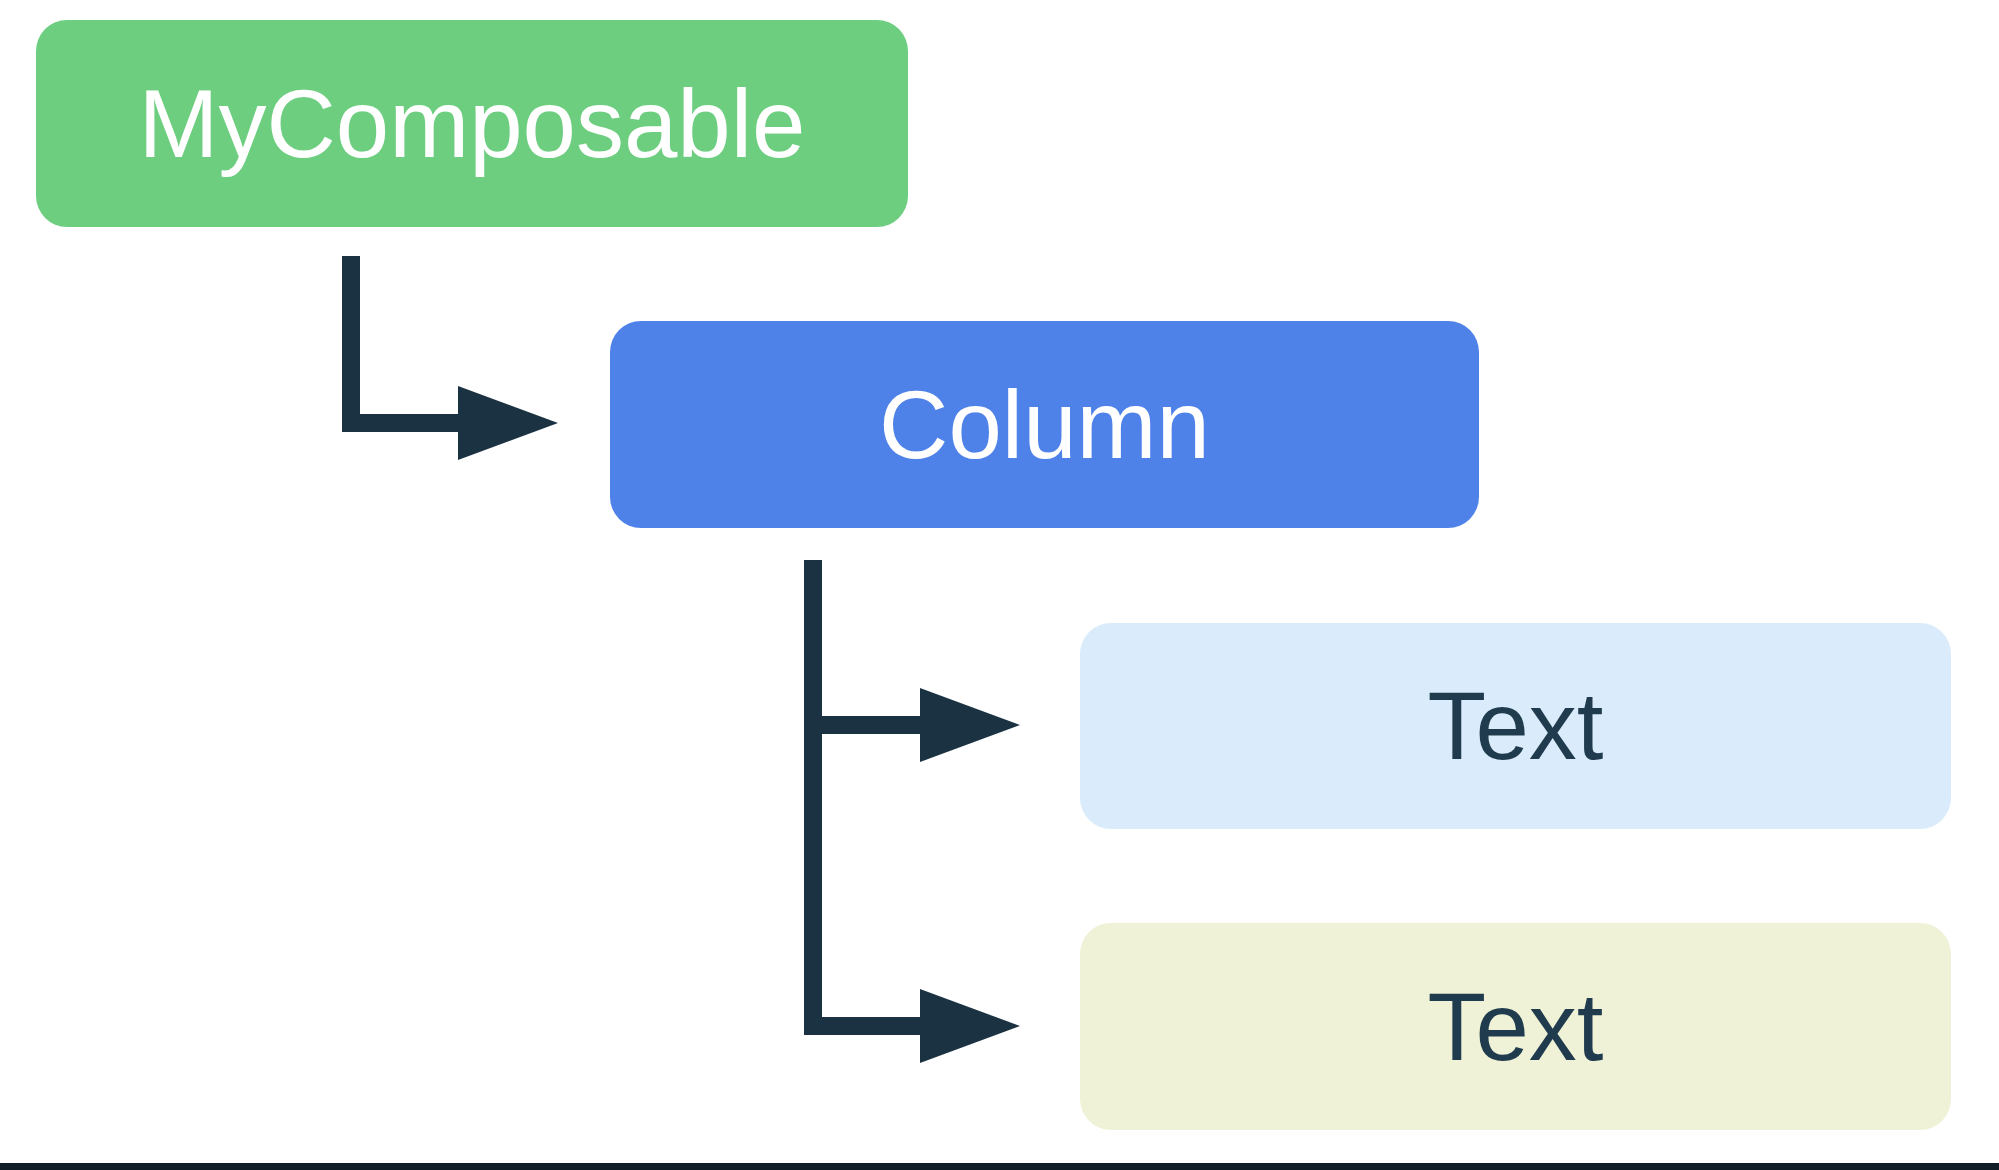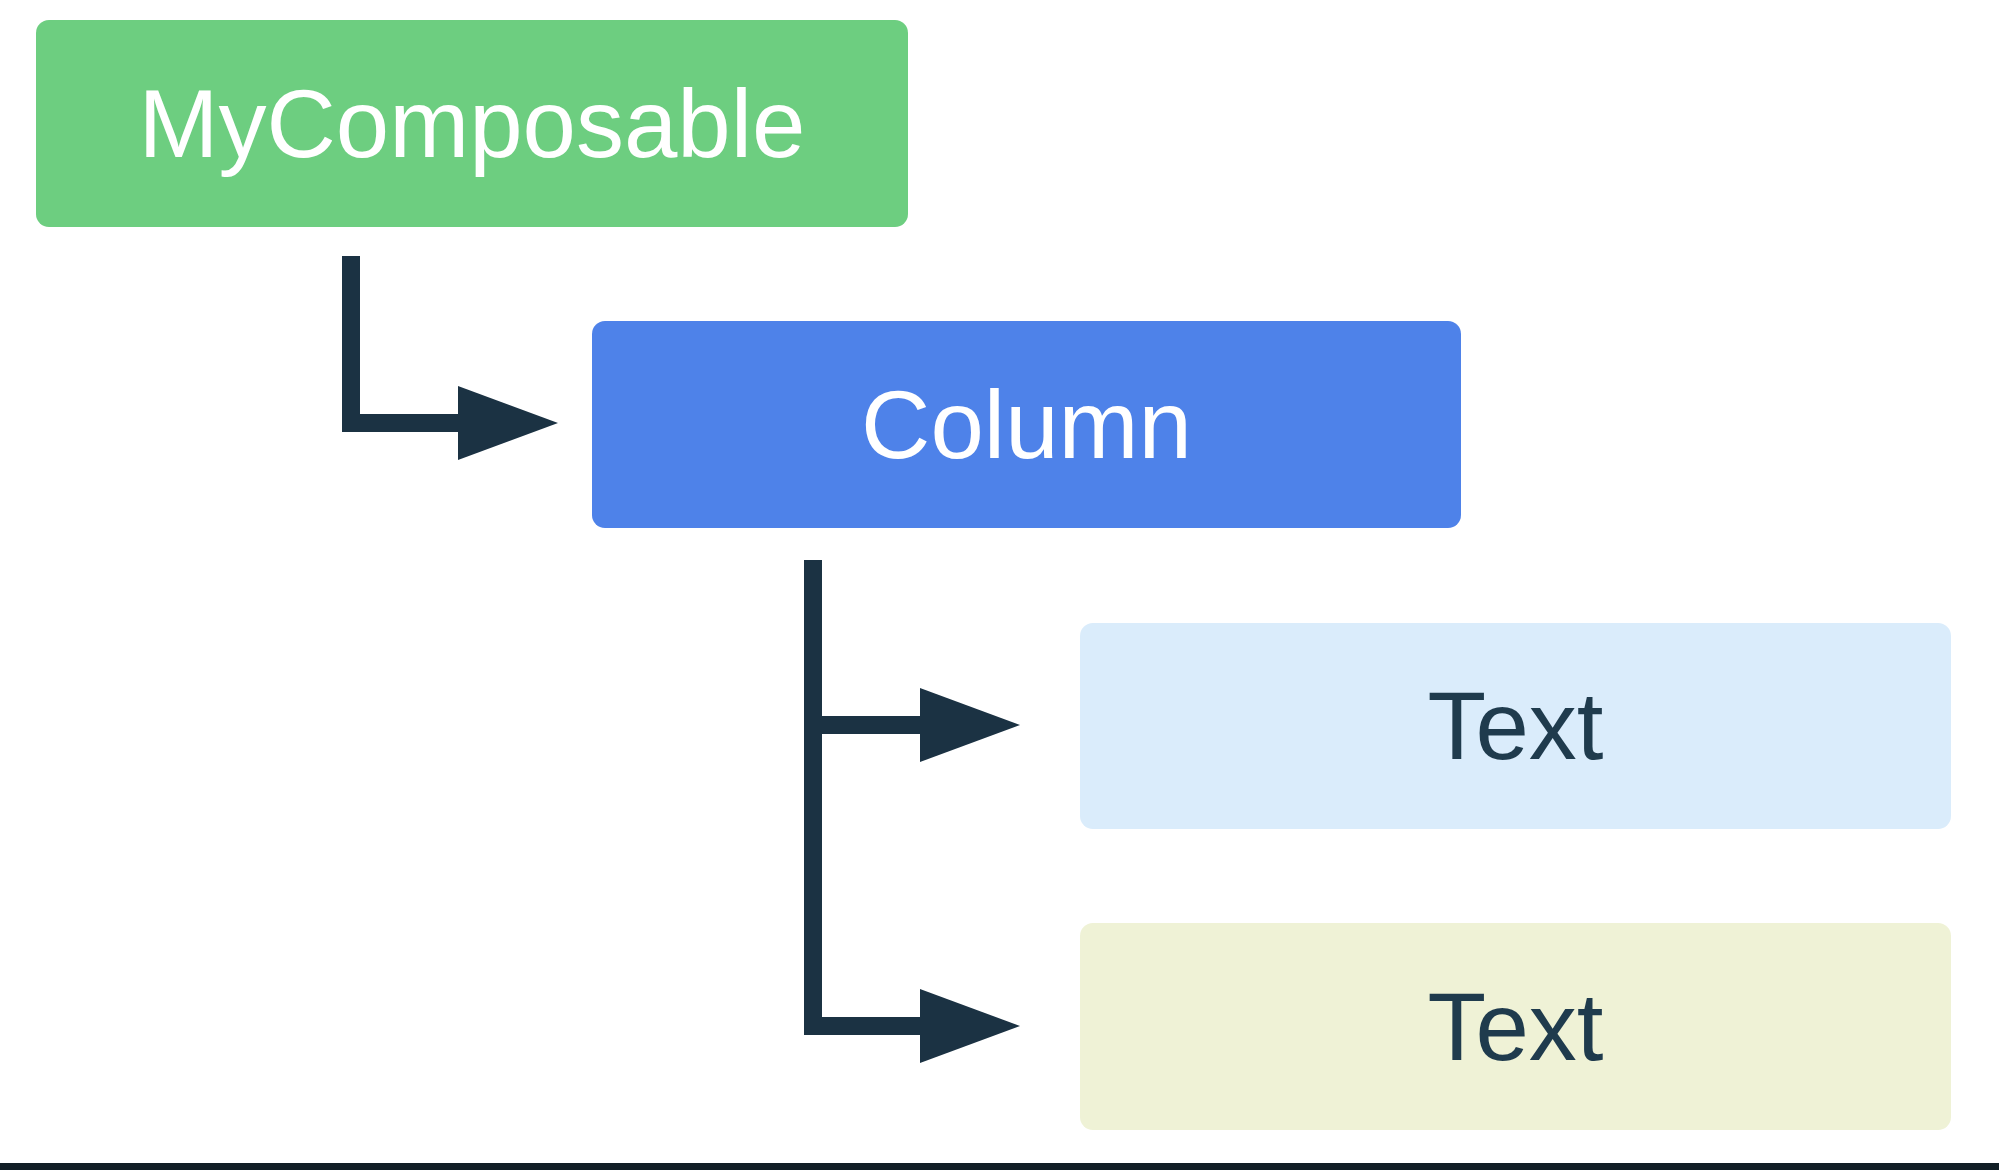--- a/index.html
+++ b/index.html
@@ -10,21 +10,21 @@
   .canvas {
     position: relative;
     width: 1999px;
     height: 1170px;
     overflow: hidden;
     background: #ffffff;
     font-family: "Liberation Sans", sans-serif;
   }
   .node {
     position: absolute;
-    border-radius: 13px;
+    border-radius: 31px;
     display: flex;
     align-items: center;
     justify-content: center;
   }
   .node .label {
     font-size: 96px;
     font-weight: 400;
     line-height: 1;
     letter-spacing: 0px;
     white-space: nowrap;
@@ -41,21 +41,21 @@
   .bottom-rule {
     position: absolute;
     left: 0;
     bottom: 0;
     width: 1999px;
     height: 7px;
   }
 
   
   #node-root   { left: 36px;   top: 20px;  width: 872px; height: 207px; }
-  #node-column { left: 592px;  top: 321px; width: 869px; height: 207px; align-items: center; }
+  #node-column { left: 610px;  top: 321px; width: 869px; height: 207px; align-items: center; }
   #node-text1  { left: 1080px; top: 623px; width: 871px; height: 206px; }
   #node-text2  { left: 1080px; top: 923px; width: 871px; height: 207px; }
 
   
   #c1-v  { left: 342px; top: 256px; width: 18px;  height: 176px; }
   #c1-h  { left: 342px; top: 414px; width: 116px; height: 18px; }
   #c1-ah { left: 458px; top: 386px; }
 
   
   #c2-v   { left: 804px; top: 560px;  width: 18px;  height: 475px; }

